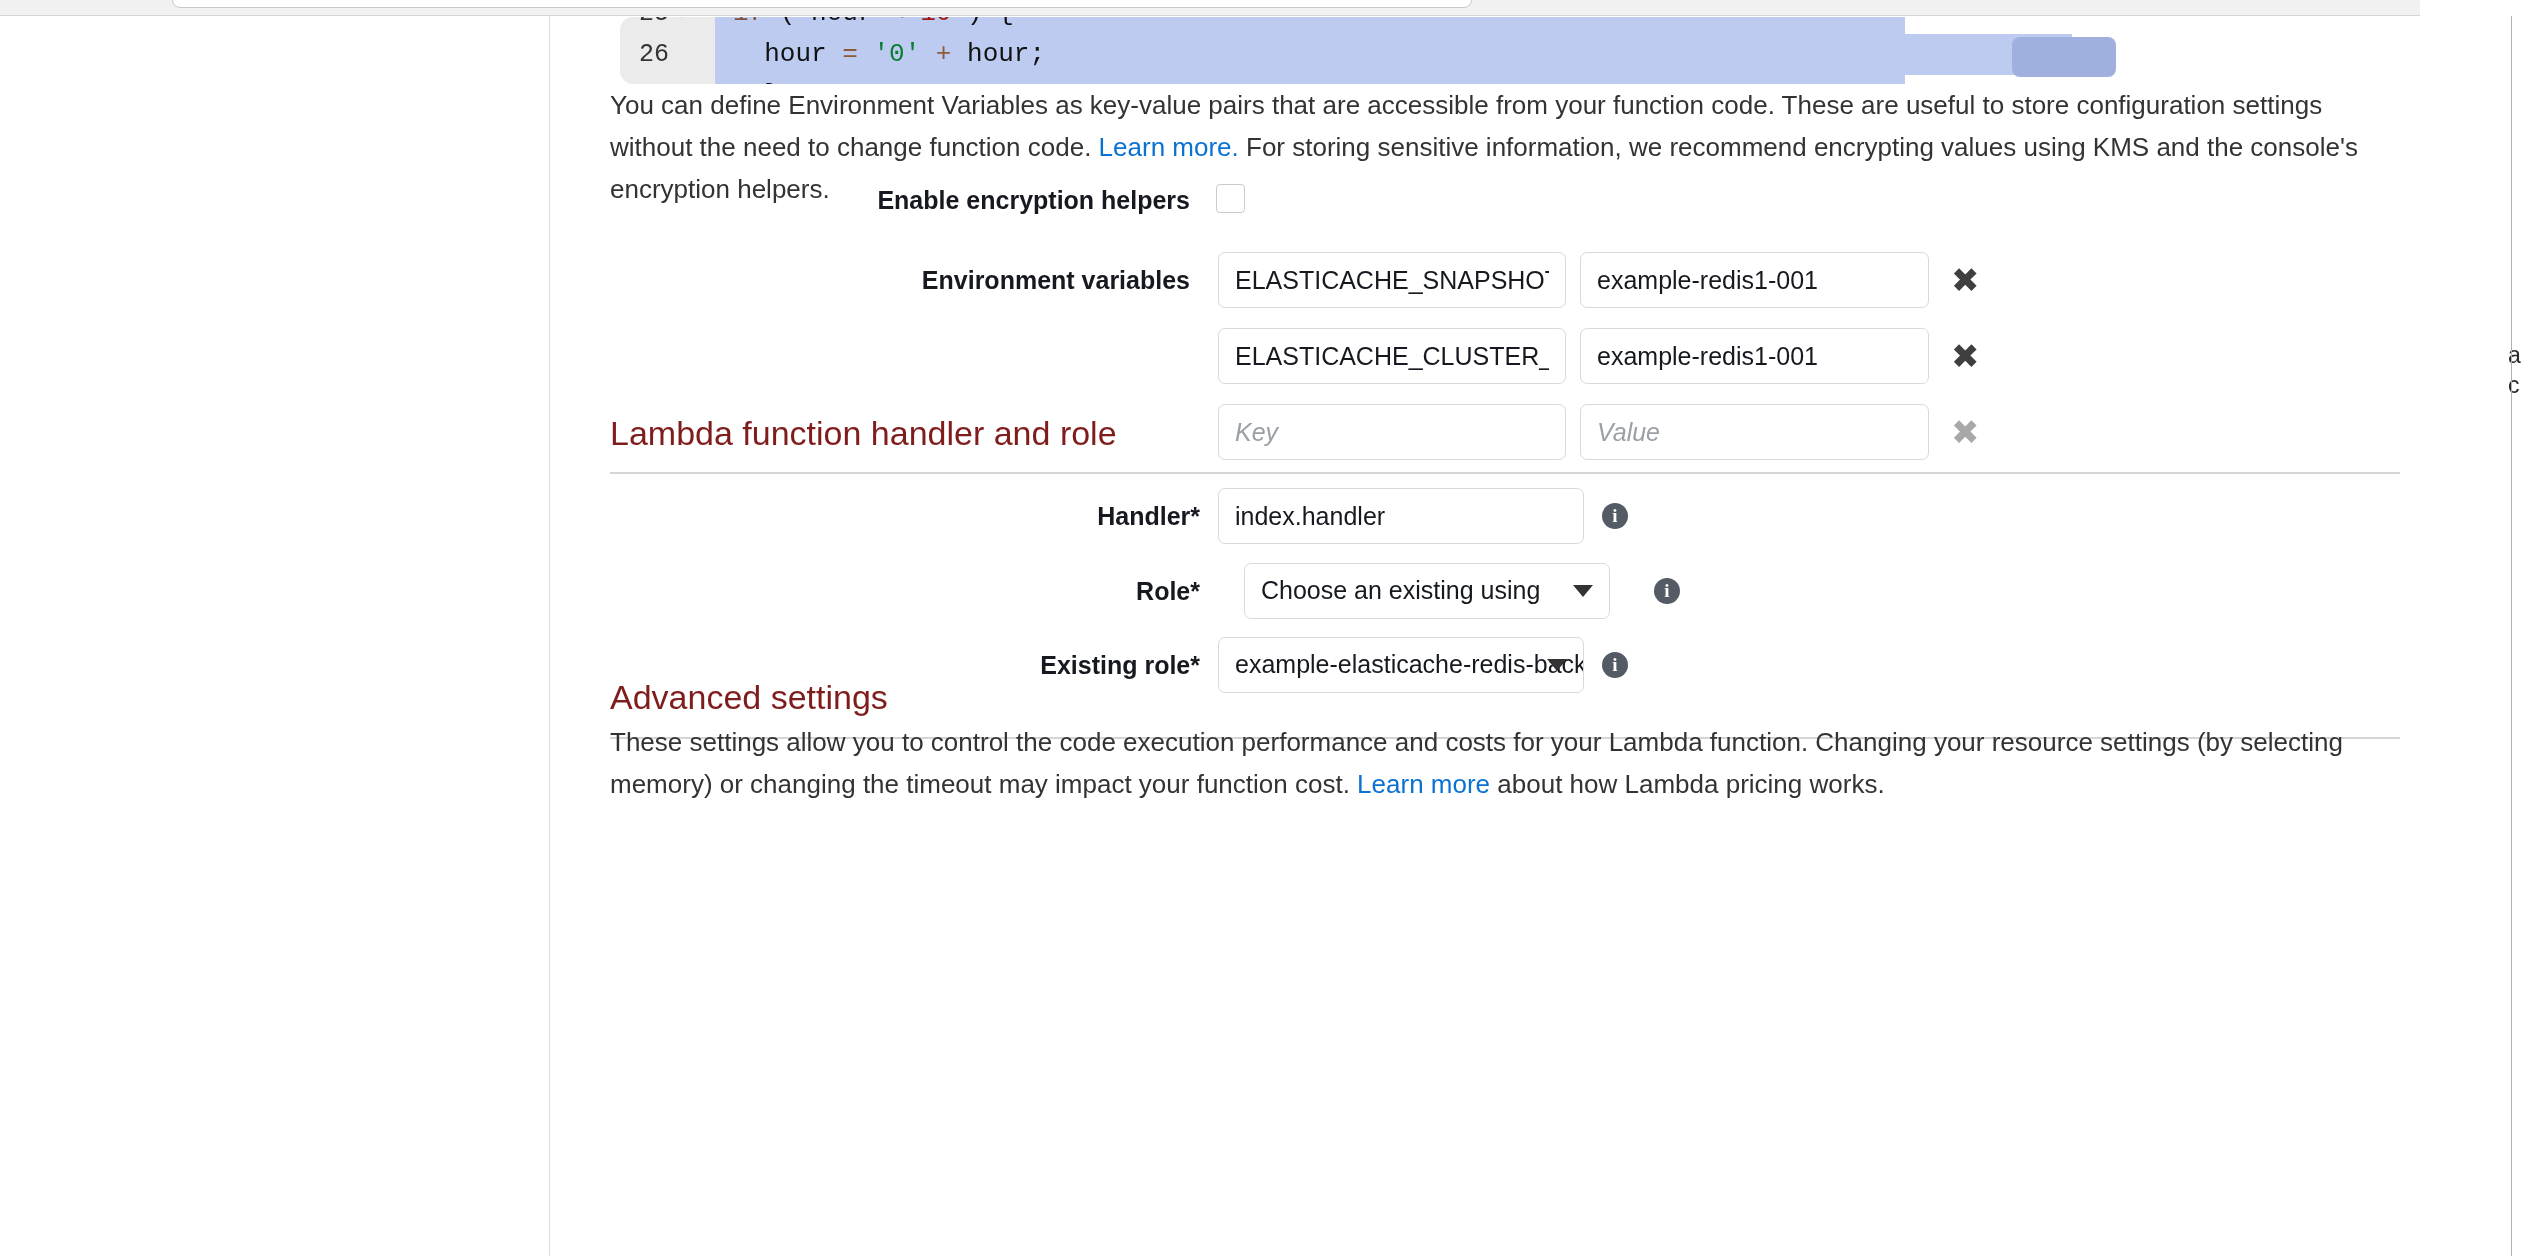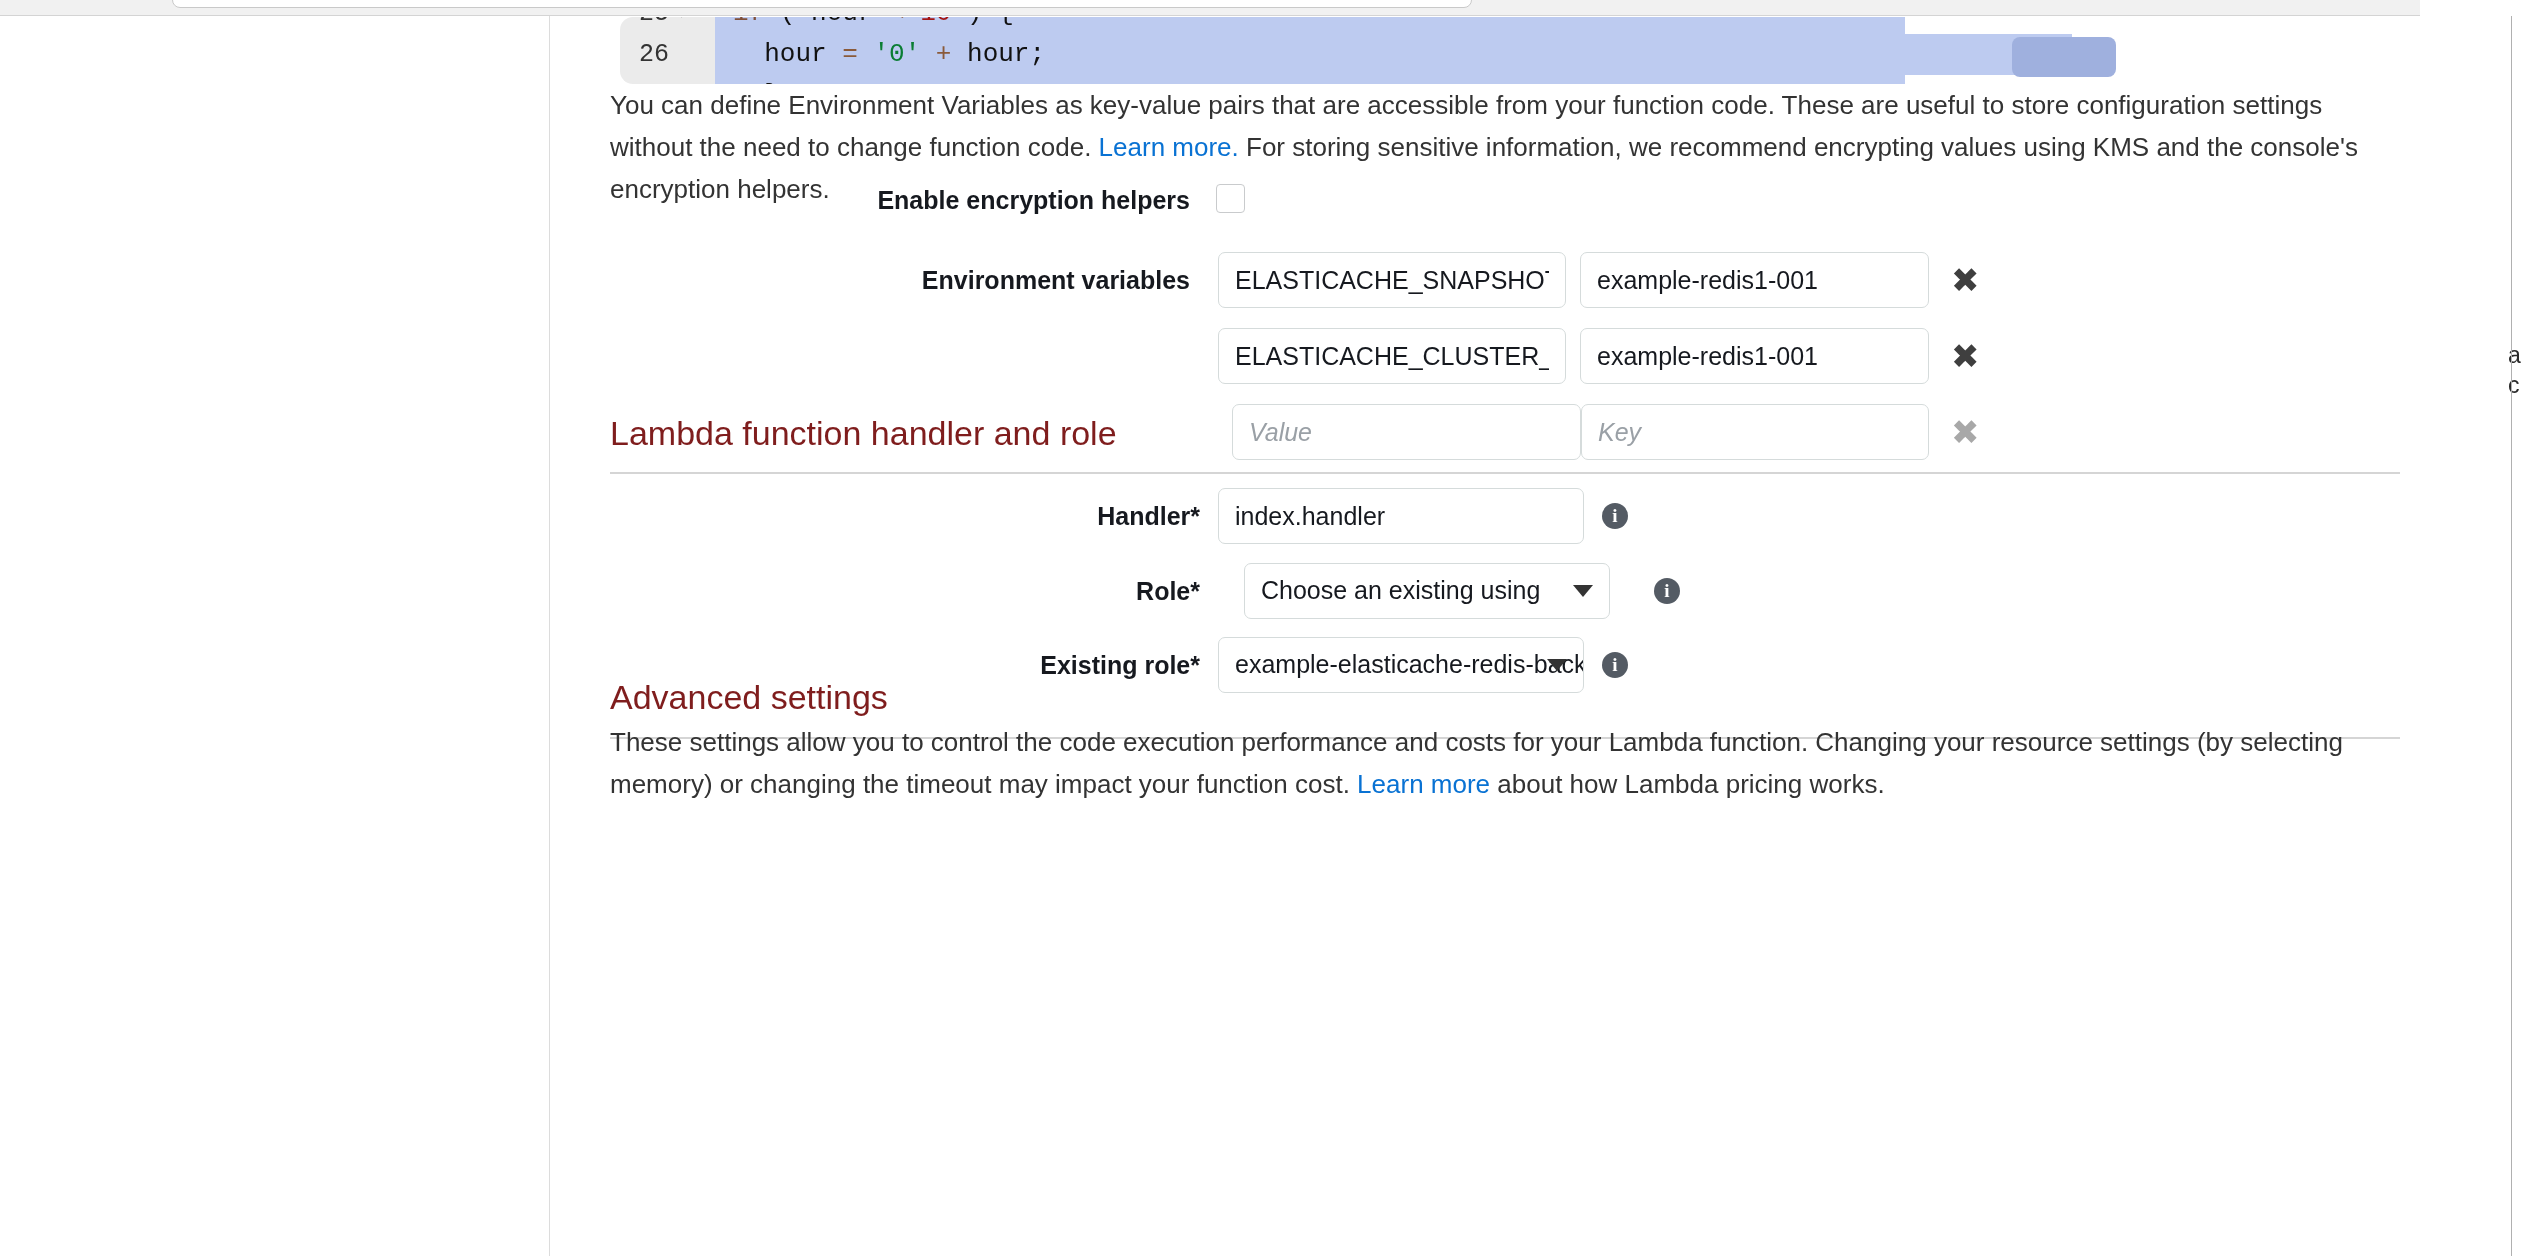--- a/index.html
+++ b/index.html
@@ -186,22 +186,22 @@
       <span class="xbtn" style="margin-left:22px;">✖</span>
     </div>
 
     <div class="frow" style="top:244px; left:668px;">
       <input class="tinput" style="width: 348px;" value="ELASTICACHE_CLUSTER_NAME">
       <input class="tinput" style="width: 349px; margin-left: 14px;" value="example-redis1-001">
       <span class="xbtn" style="margin-left:22px;">✖</span>
     </div>
 
     <div class="frow" style="top:320px; left:668px;">
+      <input class="tinput" style="width: 348px;" placeholder="Key">
       <input class="tinput" style="width: 349px; margin-left: 14px;" placeholder="Value">
-      <input class="tinput" style="width: 348px;" placeholder="Key">
       <span class="xbtn dim" style="margin-left:22px;">✖</span>
     </div>
 
     <h2 class="sec-title" style="top:330px;">Lambda function handler and role</h2>
     <div class="sec-rule" style="top:388px;"></div>
 
     <div class="frow" style="top:404px; left:0px;">
       <div class="flabel" style="width:650px;">Handler*</div>
       <input class="tinput" style="width: 366px; margin-left: 18px;" value="index.handler">
       <span class="infoicon" style="margin-left:18px;">i</span>

